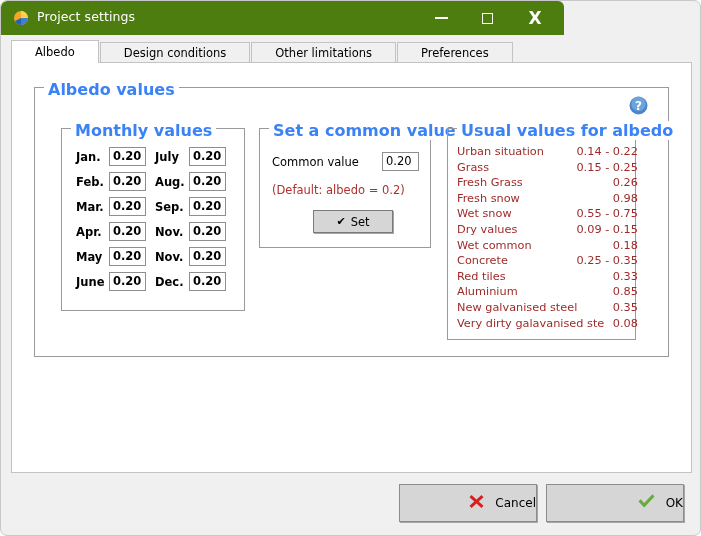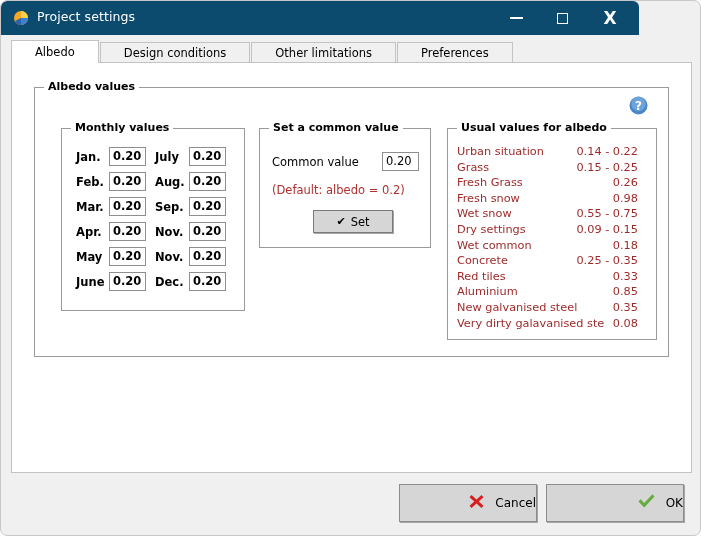--- a/index.html
+++ b/index.html
@@ -24,23 +24,23 @@
     background: #f0f0f0;
     border: 1px solid #c8c8c8;
     border-radius: 7px;
     overflow: hidden;
   }
 
   
   .titlebar {
     position: absolute;
     left: 0; top: 0;
-    width: 638px;
+    width: 563px;
     height: 34px;
-    background: #0c4a6e;
+    background: #4d7c0f;
     border-top-left-radius: 6px;
     border-top-right-radius: 6px;
   }
   .app-icon {
     position: absolute;
     left: 12px; top: 9px;
     width: 16px; height: 16px;
   }
   .title-text {
     position: absolute;
@@ -119,23 +119,23 @@
     position: absolute;
     box-sizing: border-box;
     border: 1px solid #9a9a9a;
   }
   .group > .glabel {
     position: absolute;
     top: -8px;
     left: 9px;
     padding: 0 4px;
     background: #ffffff;
-    font-size: 11px;
+    font-size: 16px;
     font-weight: bold;
-    color: #000000;
+    color: #3b82f6;
     white-space: nowrap;
   }
 
   
   .group-outer {
     left: 22px; top: 24px;
     width: 635px; height: 270px;
   }
 
   
@@ -222,21 +222,21 @@
     justify-content: center;
     gap: 5px;
     font-size: 11.5px;
     color: #000000;
   }
   .set-btn .chk { font-size: 11px; color: #000000; }
 
   
   .group-usual {
     left: 412px; top: 40px;
-    width: 210px; height: 212px;
+    width: 189px; height: 212px;
   }
   .usual-list {
     position: absolute;
     left: 0; top: 16px;
     width: 199px;
   }
   .usual-row {
     position: relative;
     height: 15.6px;
   }
@@ -412,21 +412,21 @@
           </div>
           <div class="usual-row">
             <span class="usual-name">Fresh snow</span>
             <span class="usual-val">0.98</span>
           </div>
           <div class="usual-row">
             <span class="usual-name">Wet snow</span>
             <span class="usual-val">0.55 - 0.75</span>
           </div>
           <div class="usual-row">
-            <span class="usual-name">Dry settings</span>
+            <span class="usual-name">Dry values</span>
             <span class="usual-val">0.09 - 0.15</span>
           </div>
           <div class="usual-row">
             <span class="usual-name">Wet common</span>
             <span class="usual-val">0.18</span>
           </div>
           <div class="usual-row">
             <span class="usual-name">Concrete</span>
             <span class="usual-val">0.25 - 0.35</span>
           </div>

